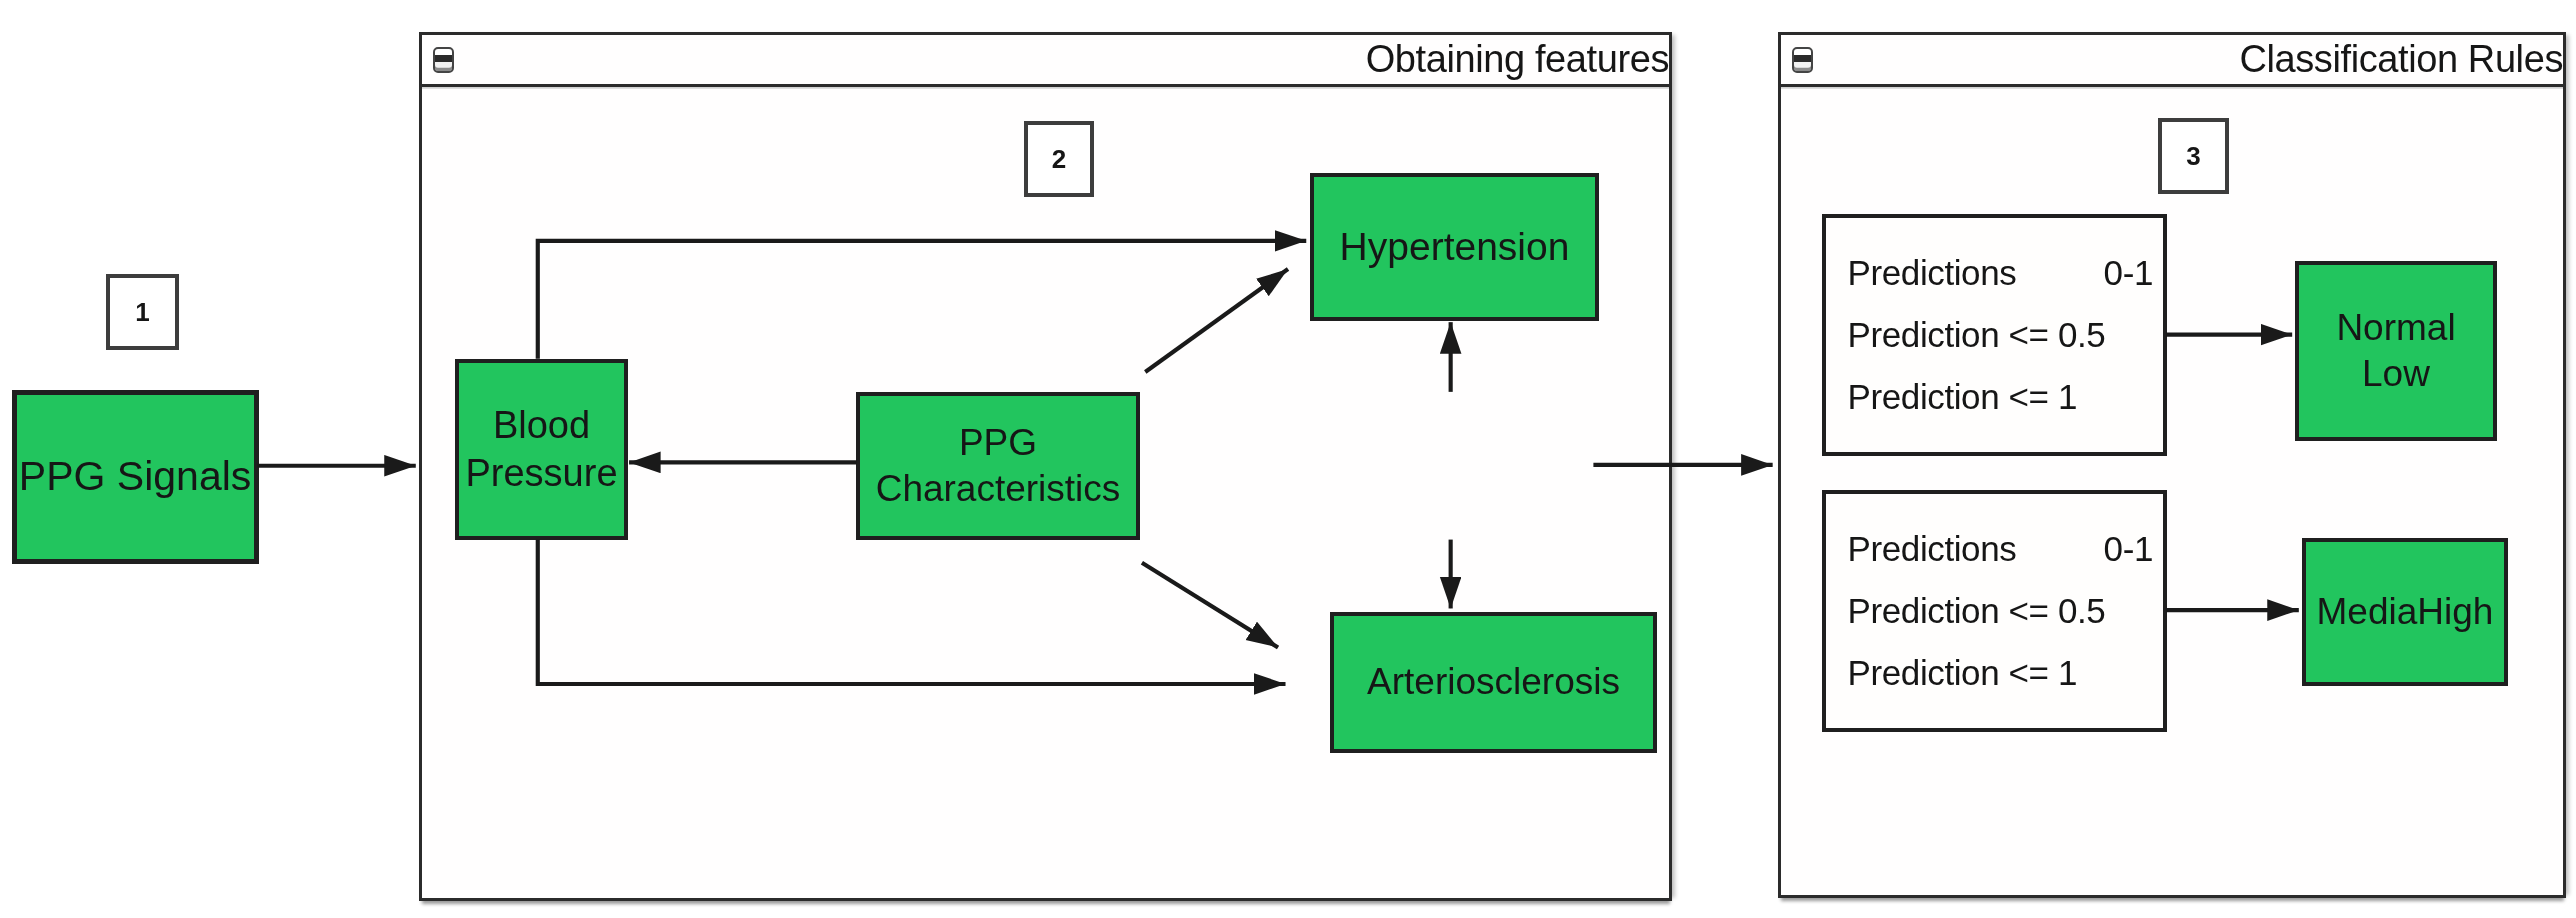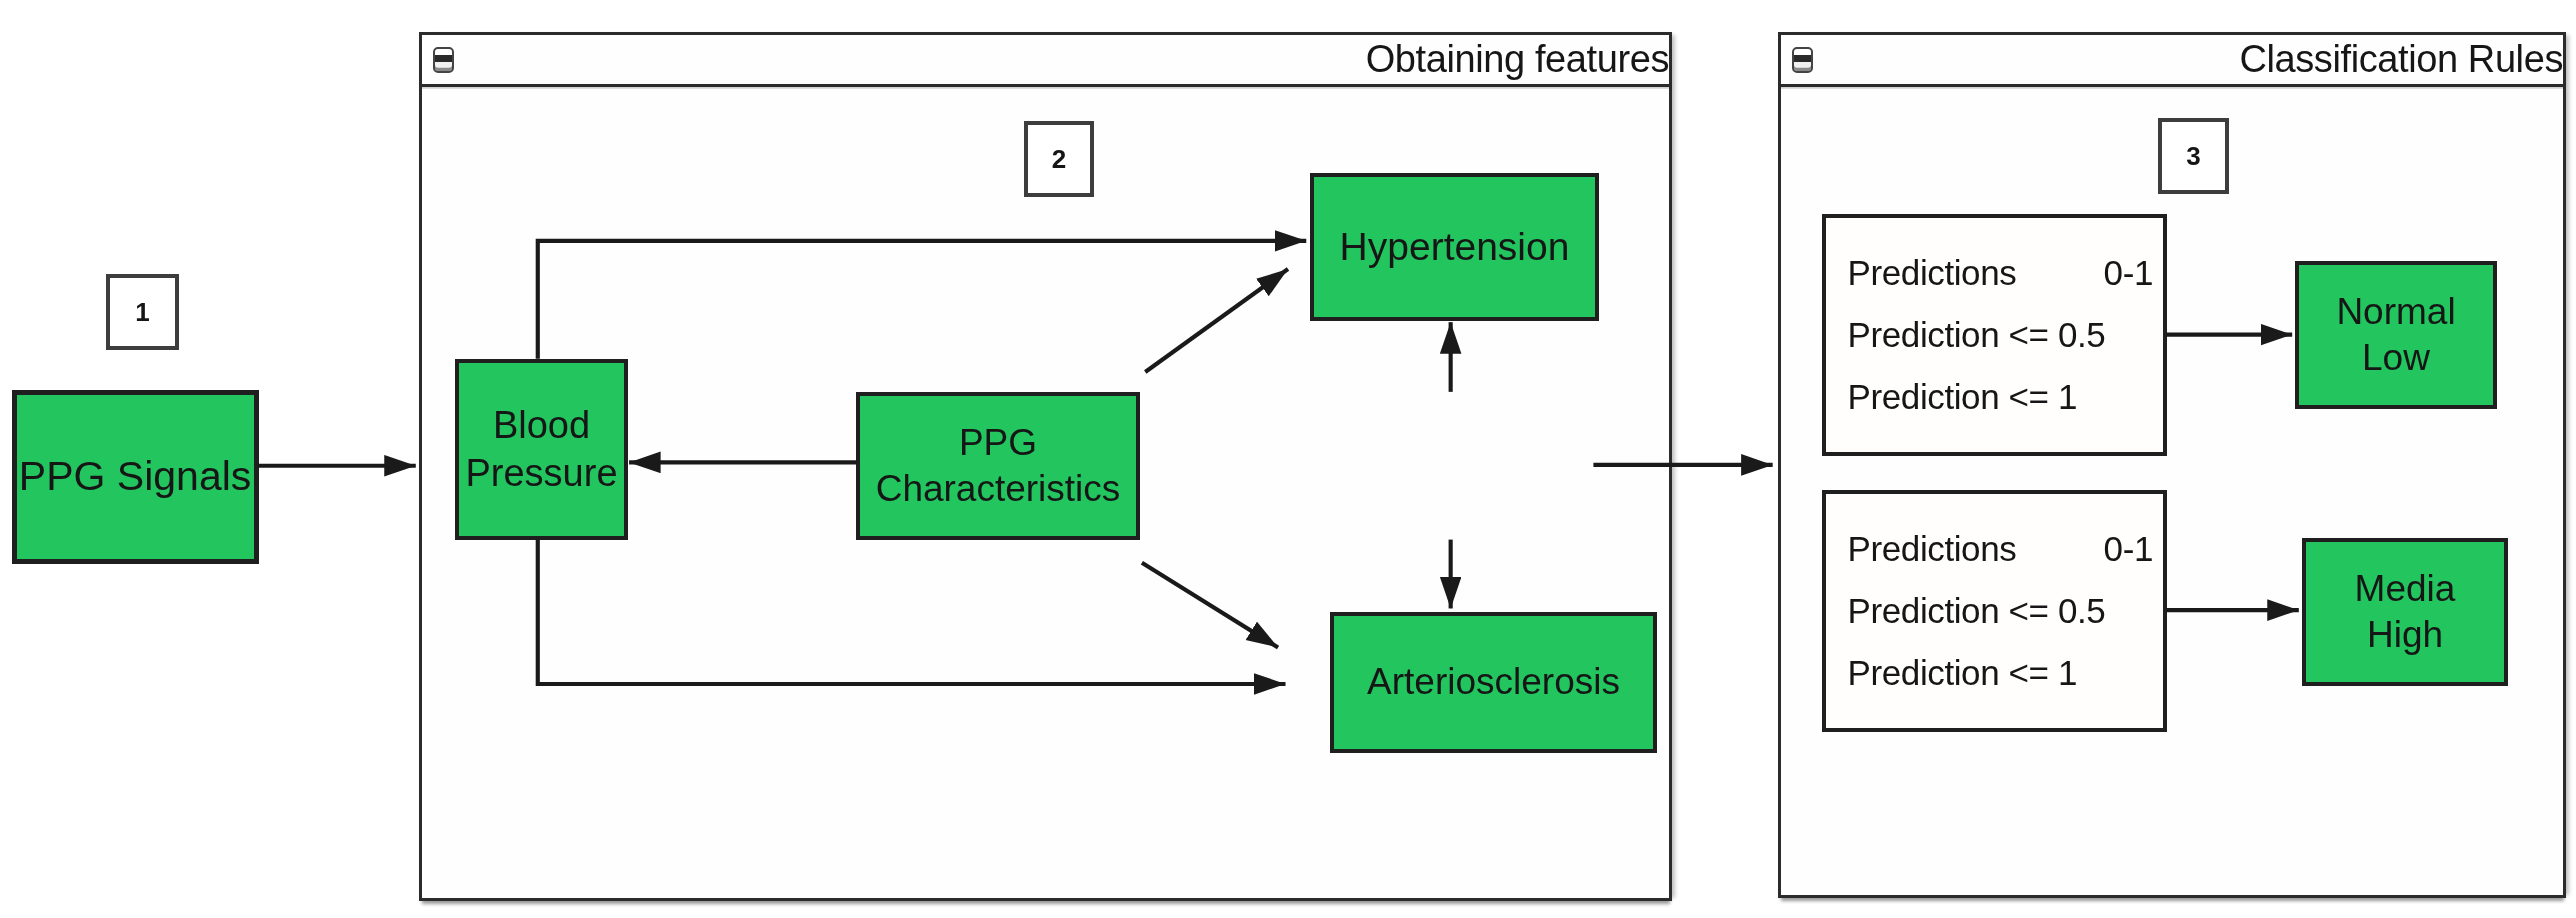--- a/index.html
+++ b/index.html
@@ -103,35 +103,35 @@
 
   <div class="rulebox" style="left:1822px; top:214px; width:345px; height:242px;">
     <div class="rule-row1">
       <span>Predictions</span>
       <span>0-1</span>
     </div>
     <div>Prediction &lt;= 0.5</div>
     <div>Prediction &lt;= 1</div>
   </div>
 
-  <div class="node" style="left:2295px; top:261px; width:202px; height:148px; font-size:37px; flex-direction:column;">
+  <div class="node" style="left:2295px; top:261px; width:202px; height:180px; font-size:37px; flex-direction:column;">
     <div>Normal</div>
     <div>Low</div>
   </div>
 
   <div class="rulebox" style="left:1822px; top:490px; width:345px; height:242px;">
     <div class="rule-row1">
       <span>Predictions</span>
       <span>0-1</span>
     </div>
     <div>Prediction &lt;= 0.5</div>
     <div>Prediction &lt;= 1</div>
   </div>
 
-  <div class="node" style="left:2302px; top:538px; width:206px; height:148px; font-size:37px; flex-direction:column;">
+  <div class="node" style="left:2302px; top:538px; width:206px; height:148px; font-size:37px; flex-direction:row;">
     <div>Media</div>
     <div>High</div>
   </div>
 
   <svg class="wires" width="2576" height="919" viewBox="0 0 3104 1107">
     <defs>
       <marker id="ah" markerUnits="userSpaceOnUse" markerWidth="40" markerHeight="28" refX="38" refY="13" orient="auto">
         <path d="M0,0 L38,13 L0,26 Z" fill="#1a1a1a"></path>
       </marker>
     </defs>

